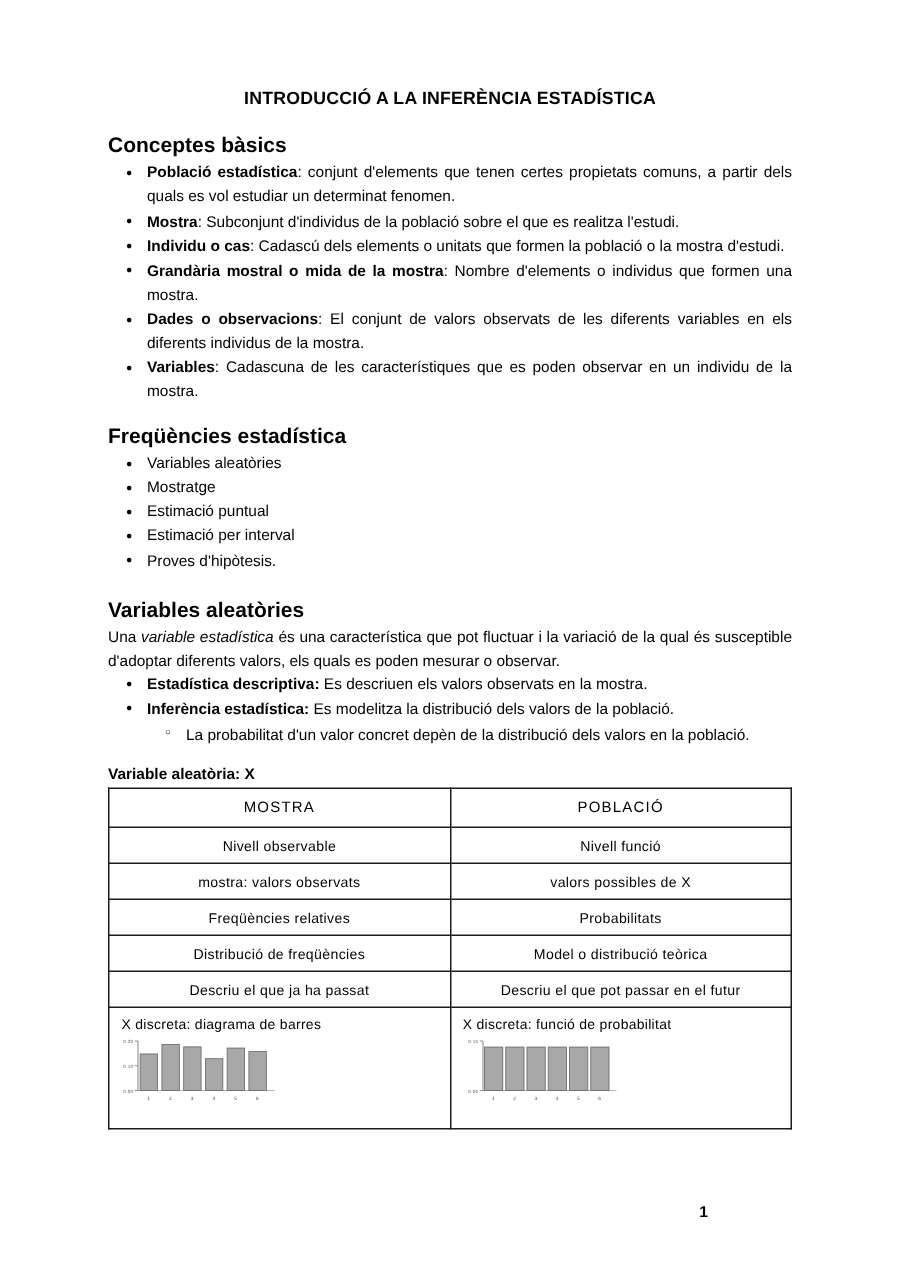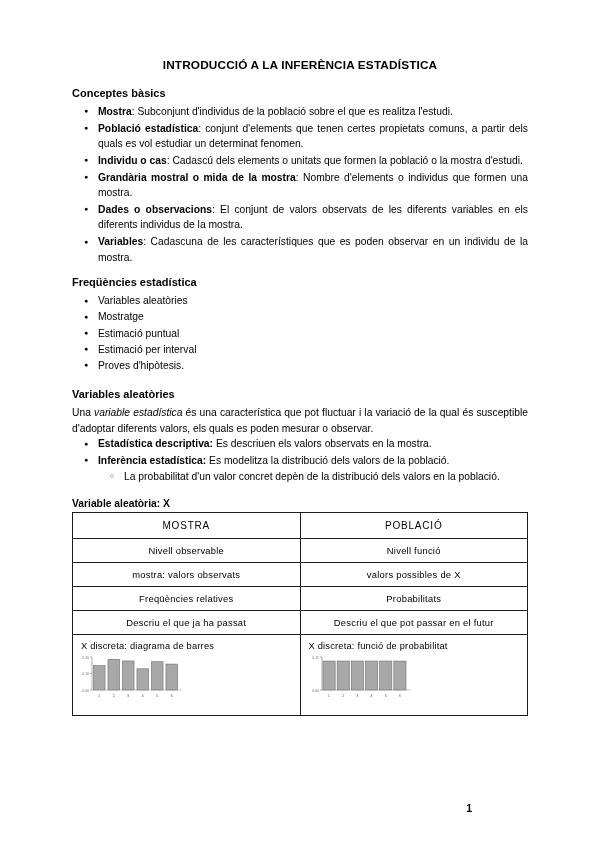--- a/index.html
+++ b/index.html
@@ -31,21 +31,21 @@
 
   h1.doc-title {
     font-size: 11.8px;
     font-weight: bold;
     text-align: center;
     margin: 0 0 14px 0;
     letter-spacing: 0.15px;
   }
 
   .section-head {
-    font-size: 11px;
+    font-size: 14px;
     font-weight: bold;
     margin: 0 0 2px 0;
     line-height: 1.45;
   }
 
   .para {
     font-size: 10.3px;
     line-height: 1.52;
     margin: 0;
     text-align: justify;
@@ -162,22 +162,22 @@
 </head>
 <body>
 
 <div class="page">
   <div class="content">
 
     <h1 class="doc-title">INTRODUCCIÓ A LA INFERÈNCIA ESTADÍSTICA</h1>
 
     <div class="section-head">Conceptes bàsics</div>
     <ul class="bullets">
+      <li><span class="b">Població estadística</span><span>: </span><span>conjunt d'elements que tenen certes propietats comuns, a partir dels quals es vol estudiar un determinat fenomen.</span></li>
       <li><span class="b">Mostra</span><span>: </span><span>Subconjunt d'individus de la població sobre el que es realitza l'estudi.</span></li>
-      <li><span class="b">Població estadística</span><span>: </span><span>conjunt d'elements que tenen certes propietats comuns, a partir dels quals es vol estudiar un determinat fenomen.</span></li>
       <li><span class="b">Individu o cas</span><span>: </span><span>Cadascú dels elements o unitats que formen la població o la mostra d'estudi.</span></li>
       <li><span class="b">Grandària mostral o mida de la mostra</span><span>: </span><span>Nombre d'elements o individus que formen una mostra.</span></li>
       <li><span class="b">Dades o observacions</span><span>: </span><span>El conjunt de valors observats de les diferents variables en els diferents individus de la mostra.</span></li>
       <li><span class="b">Variables</span><span>: </span><span>Cadascuna de les característiques que es poden observar en un individu de la mostra.</span></li>
     </ul>
 
     <div class="gap-sm"></div>
 
     <div class="section-head">Freqüències estadística</div>
     <ul class="bullets tight">
@@ -213,20 +213,24 @@
           <td>Nivell observable</td>
           <td>Nivell funció</td>
         </tr>
         <tr>
           <td>mostra: valors observats</td>
           <td>valors possibles de X</td>
         </tr>
         <tr>
           <td>Freqüències relatives</td>
           <td>Probabilitats</td>
+        </tr>
+        <tr>
+          <td>Distribució de freqüències</td>
+          <td>Model o distribució teòrica</td>
         </tr>
         <tr>
           <td>Descriu el que ja ha passat</td>
           <td>Descriu el que pot passar en el futur</td>
         </tr>
         <tr>
           <td class="chartcell">
             <div class="chart-label">X discreta: diagrama de barres</div>
             <div class="mini-chart">
               <svg id="chart-left" width="104" height="44" viewBox="0 0 104 44">

